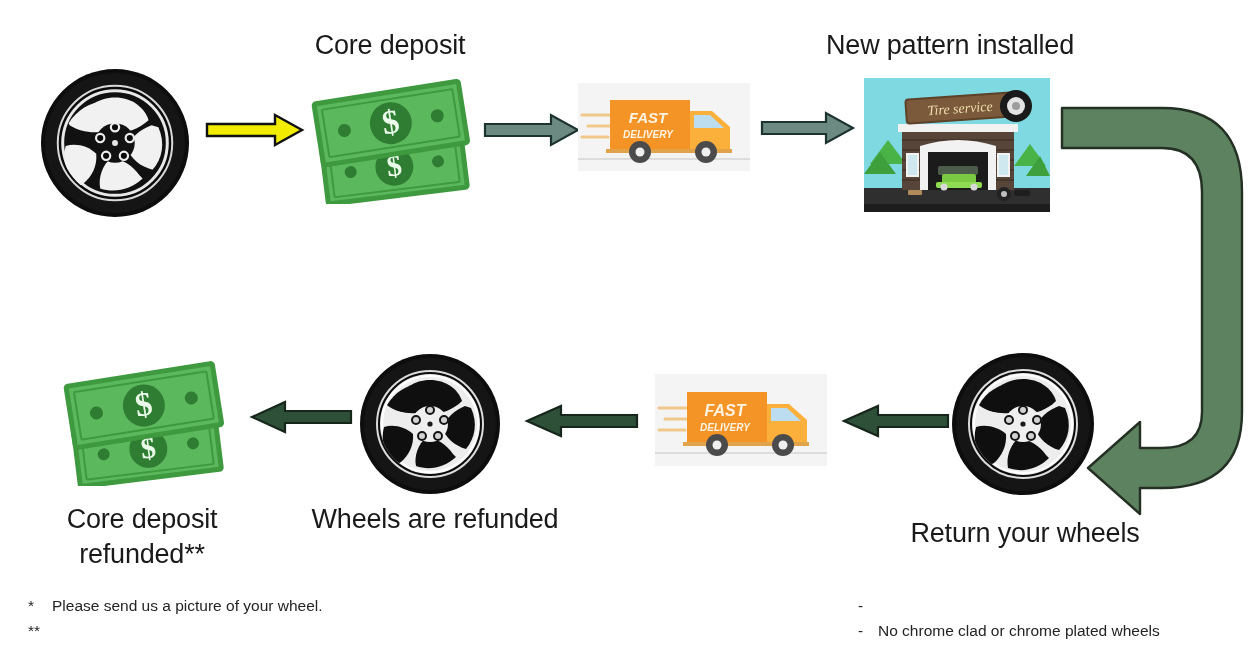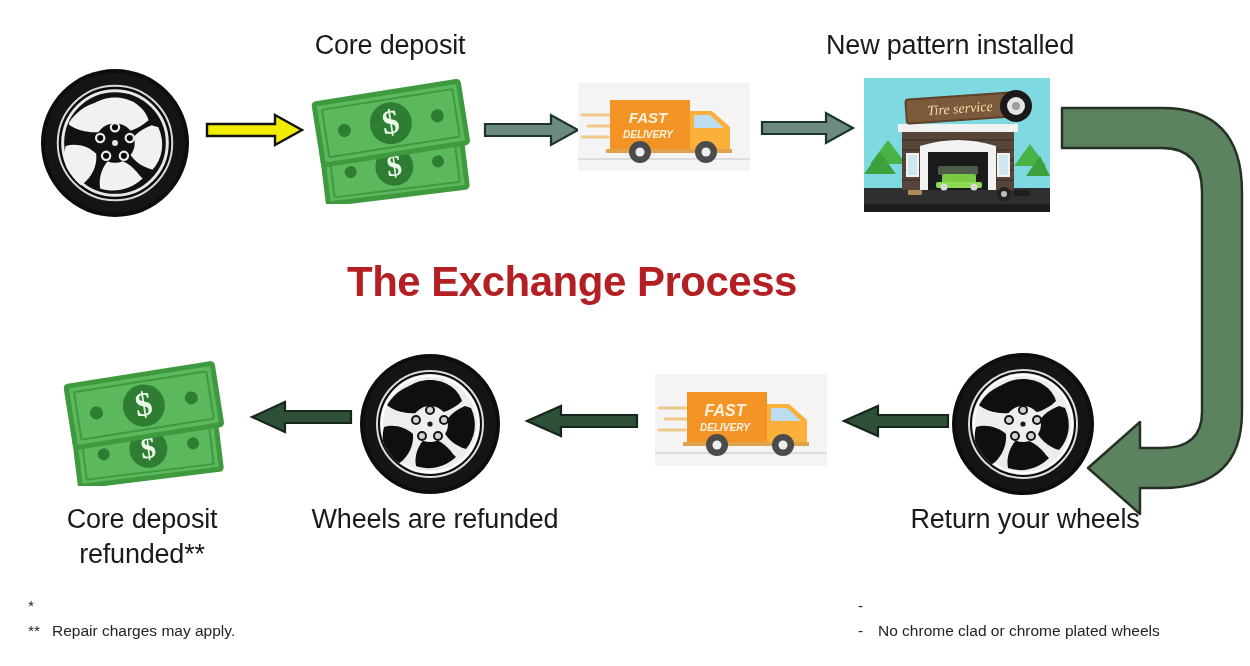--- a/index.html
+++ b/index.html
@@ -254,21 +254,20 @@
                L96 348
                L118 348
                Q198 348 198 272
                L198 52
                Q198 -32 118 -32
                L18 -32
                Z" transform="translate(0,40)" fill="#5c8260" stroke="#243024" stroke-width="2.4" stroke-linejoin="round"></path>
     </svg>
   </div>
 
-  <div class="abs title" style="left:347px; top:258px;">The Exchange Process</div>
 
   <div class="abs imgbox" style="left:58px; top:356px; width:178px; height:130px;">
     <svg viewBox="0 0 178 130" width="178" height="130" class="arrow-svg">
       <g transform="rotate(-7 89 90)">
         <rect x="18" y="64" width="142" height="58" rx="2" fill="#5cb85c" stroke="#3f9a3f" stroke-width="5"></rect>
         <rect x="25" y="70" width="128" height="46" rx="1" fill="none" stroke="#3f9a3f" stroke-width="2"></rect>
         <circle cx="90" cy="93" r="19" fill="#2f7d32"></circle>
         <text x="90" y="102" font-family="Liberation Serif, serif" font-size="30" font-weight="700" fill="#eafbea" text-anchor="middle">$</text>
         <circle cx="45" cy="93" r="6" fill="#2f7d32"></circle>
         <circle cx="135" cy="93" r="6" fill="#2f7d32"></circle>
@@ -393,29 +392,29 @@
     </svg>
   </div>
 
   <div class="abs step-label wrap" style="left:32px; top:502px; width:220px;">
     <span>Core deposit</span><br>
     <span>refunded**</span>
   </div>
 
   <div class="abs step-label" style="left:300px; top:502px; width:270px;">Wheels are refunded</div>
 
-  <div class="abs step-label" style="left:905px; top:502px; width:240px;">Return your wheels</div>
+  <div class="abs step-label" style="left:905px; top:516px; width:240px;">Return your wheels</div>
 
   <div class="abs footnote-block" style="left:28px; top:593px; width:420px;">
     <div class="footnote-row">
       <span class="footnote-mark">*</span>
+      <span>Please send us a picture of your wheel.</span>
     </div>
     <div class="footnote-row">
       <span class="footnote-mark">**</span>
-      <span>Repair charges may apply.</span>
     </div>
   </div>
 
   <div class="abs footnote-block" style="left:858px; top:593px; width:392px;">
     <div class="footnote-row">
       <span class="footnote-mark dash">-</span>
     </div>
     <div class="footnote-row">
       <span class="footnote-mark dash">-</span>
       <span>No chrome clad or chrome plated wheels</span>

